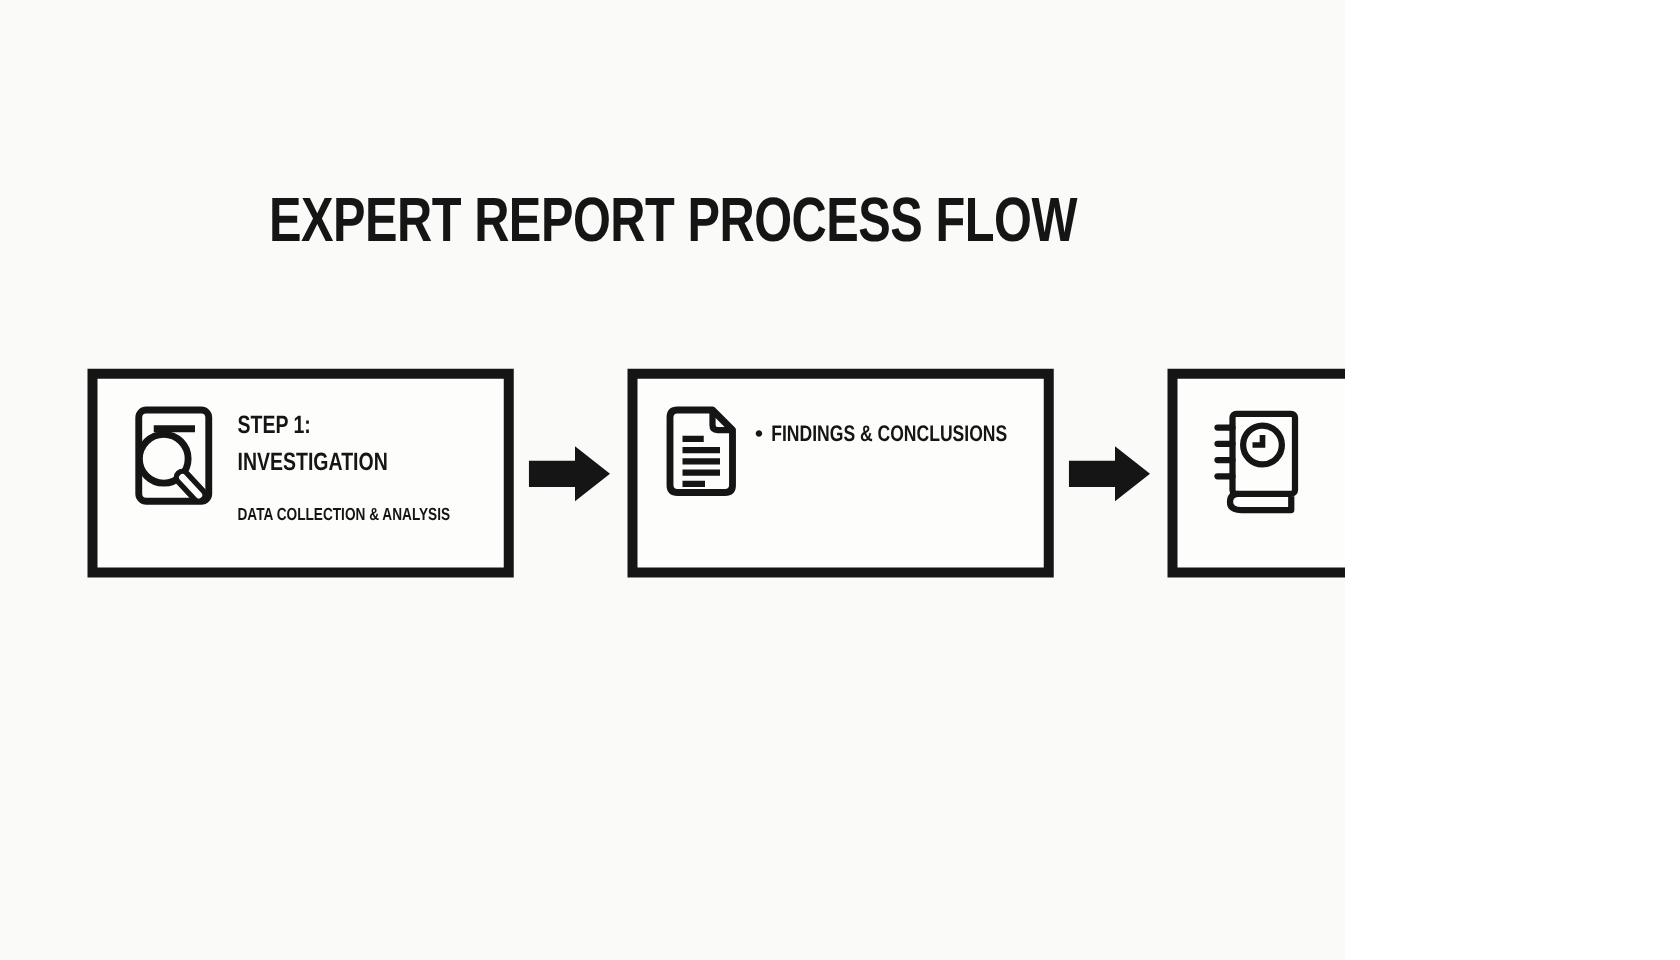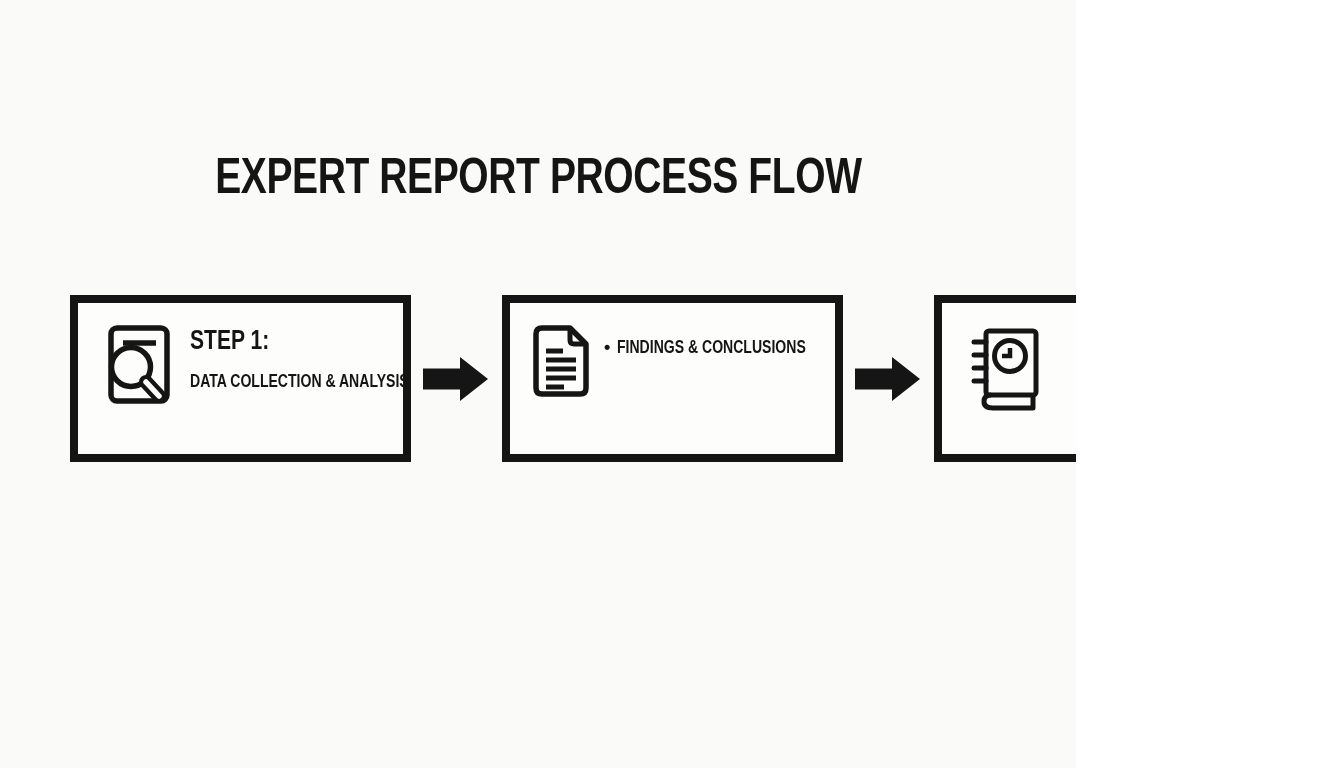--- a/index.html
+++ b/index.html
@@ -51,28 +51,28 @@
     border:8px solid var(--ink);
     background:var(--boxbg);
     display:flex;
     align-items:flex-start;
     padding:16px 8px 0 18px;
   }
   .icon-wrap{flex:0 0 auto;margin:4px 12px 0 2px;line-height:0;}
   .step-box svg{display:block;}
   .text-col{padding-top:6px;min-width:0;}
   .hline{
-    font-size:27px;
+    font-size:20px;
     font-weight:bold;
     line-height:30px;
     letter-spacing:0;
   }
   .subtitle{
     margin-top:16px;
-    font-size:18px;
+    font-size:14px;
     font-weight:bold;
     line-height:20px;
   }
   .bullets{margin-top:9px;}
   .bullet{
     font-size:18px;
     font-weight:bold;
     line-height:26px;
     display:flex;
     align-items:flex-start;
@@ -98,20 +98,21 @@
         <svg width="80" height="82" viewBox="0 0 80 82" fill="none" stroke="#151515">
           <rect x="13" y="5" width="56" height="73" rx="6" stroke-width="5.5"></rect>
           <line x1="25" y1="20" x2="58" y2="20" stroke-width="5.5"></line>
           <circle cx="33" cy="44" r="19.5" fill="#fdfdfc" stroke-width="5.5"></circle>
           <line x1="48" y1="59" x2="61" y2="73" stroke-width="14" stroke-linecap="round"></line>
           <line x1="48" y1="59" x2="61" y2="73" stroke="#fdfdfc" stroke-width="5.5" stroke-linecap="round"></line>
         </svg>
       </div>
       <div class="text-col">
         <div class="hline"><span class="cond">STEP 1:</span></div>
+        <div class="hline"><span class="cond">INVESTIGATION</span></div>
         <div class="subtitle"><span class="cond">DATA COLLECTION &amp; ANALYSIS</span></div>
       </div>
     </section>
 
     <div class="arrow">
       <svg width="67" height="46" viewBox="0 0 67 46">
         <polygon points="0,12.5 37,12.5 37,1 65,23 37,45 37,33.5 0,33.5" fill="#151515"></polygon>
       </svg>
     </div>
 

